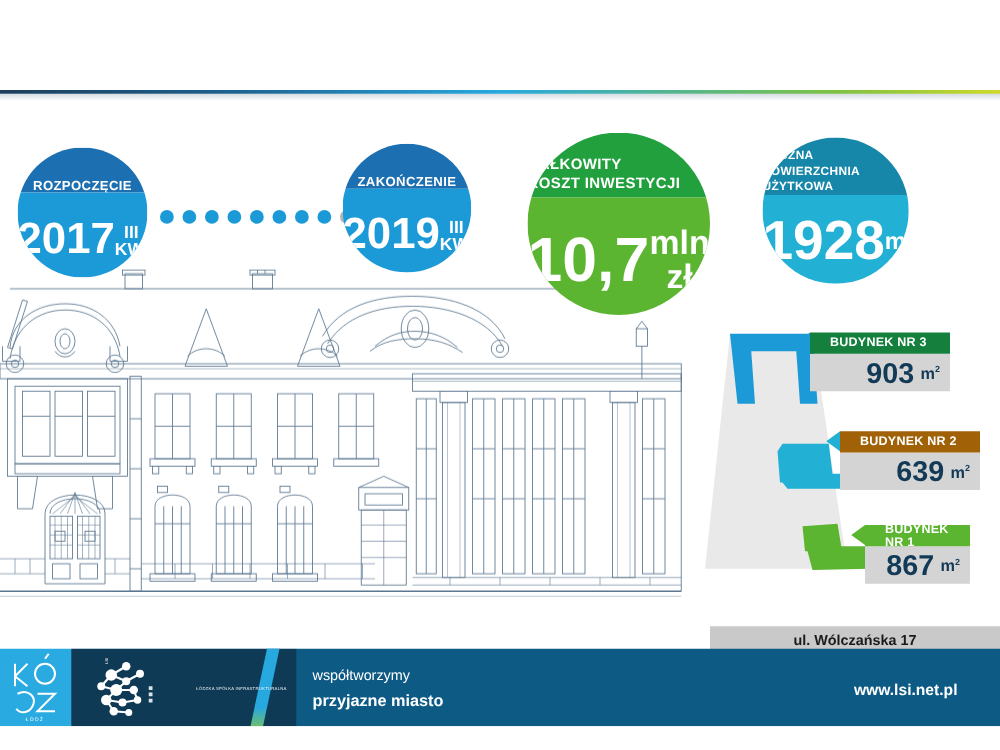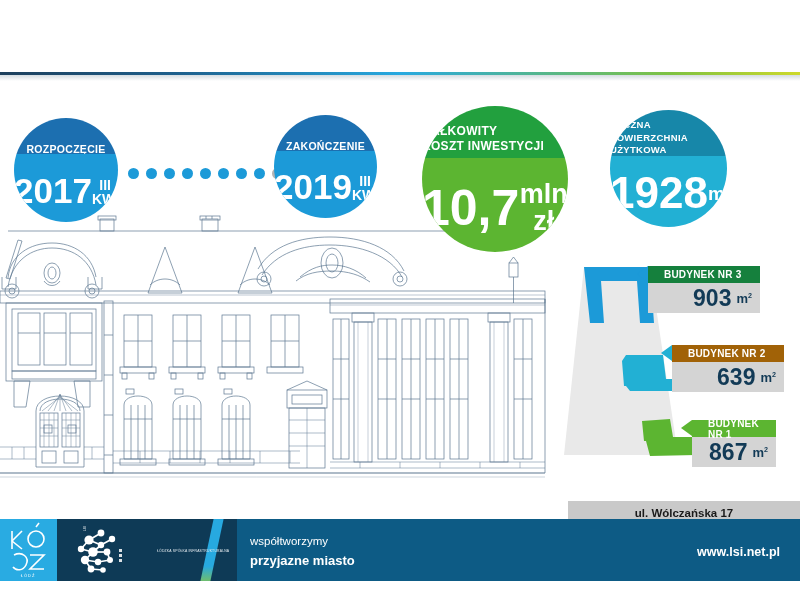--- a/index.html
+++ b/index.html
@@ -123,21 +123,21 @@
   
   .footer{position:absolute;left:0;top:519px;width:800px;height:62px;}
   .f-logo{position:absolute;left:0;top:0;width:57px;height:62px;background:#29abe2;}
   .f-bar{position:absolute;left:57px;top:0;width:743px;height:62px;background:#0d5b85;overflow:hidden;}
   .f-bar-dark{position:absolute;left:0;top:0;width:180px;height:62px;background:#0e3a56;}
   .f-slash{position:absolute;left:150px;top:-6px;width:10px;height:74px;
            background:linear-gradient(to bottom,#27a9e0 0%,#27a9e0 72%,#8cc63f 100%);
            transform:skewX(-12deg);}
   .f-tag{position:absolute;left:193px;top:14px;color:#fff;font-size:11.5px;line-height:1.55;}
   .f-tag .t2{font-weight:bold;font-size:13px;}
-  .f-url{position:absolute;right:20px;top:26px;color:#fff;font-size:12.5px;font-weight:bold;}
+  .f-url{position:absolute;right:34px;top:26px;color:#fff;font-size:12.5px;font-weight:bold;}
   .f-lsi-txt{position:absolute;left:100px;top:30px;color:#e8eef2;font-size:3.4px;
              line-height:1.5;letter-spacing:.2px;}
   .f-strip{position:absolute;left:0;top:581px;width:800px;height:19px;background:#fff;}
 </style>
 </head>
 <body>
 
 <div class="stage">
 
   <div class="divider"></div>

